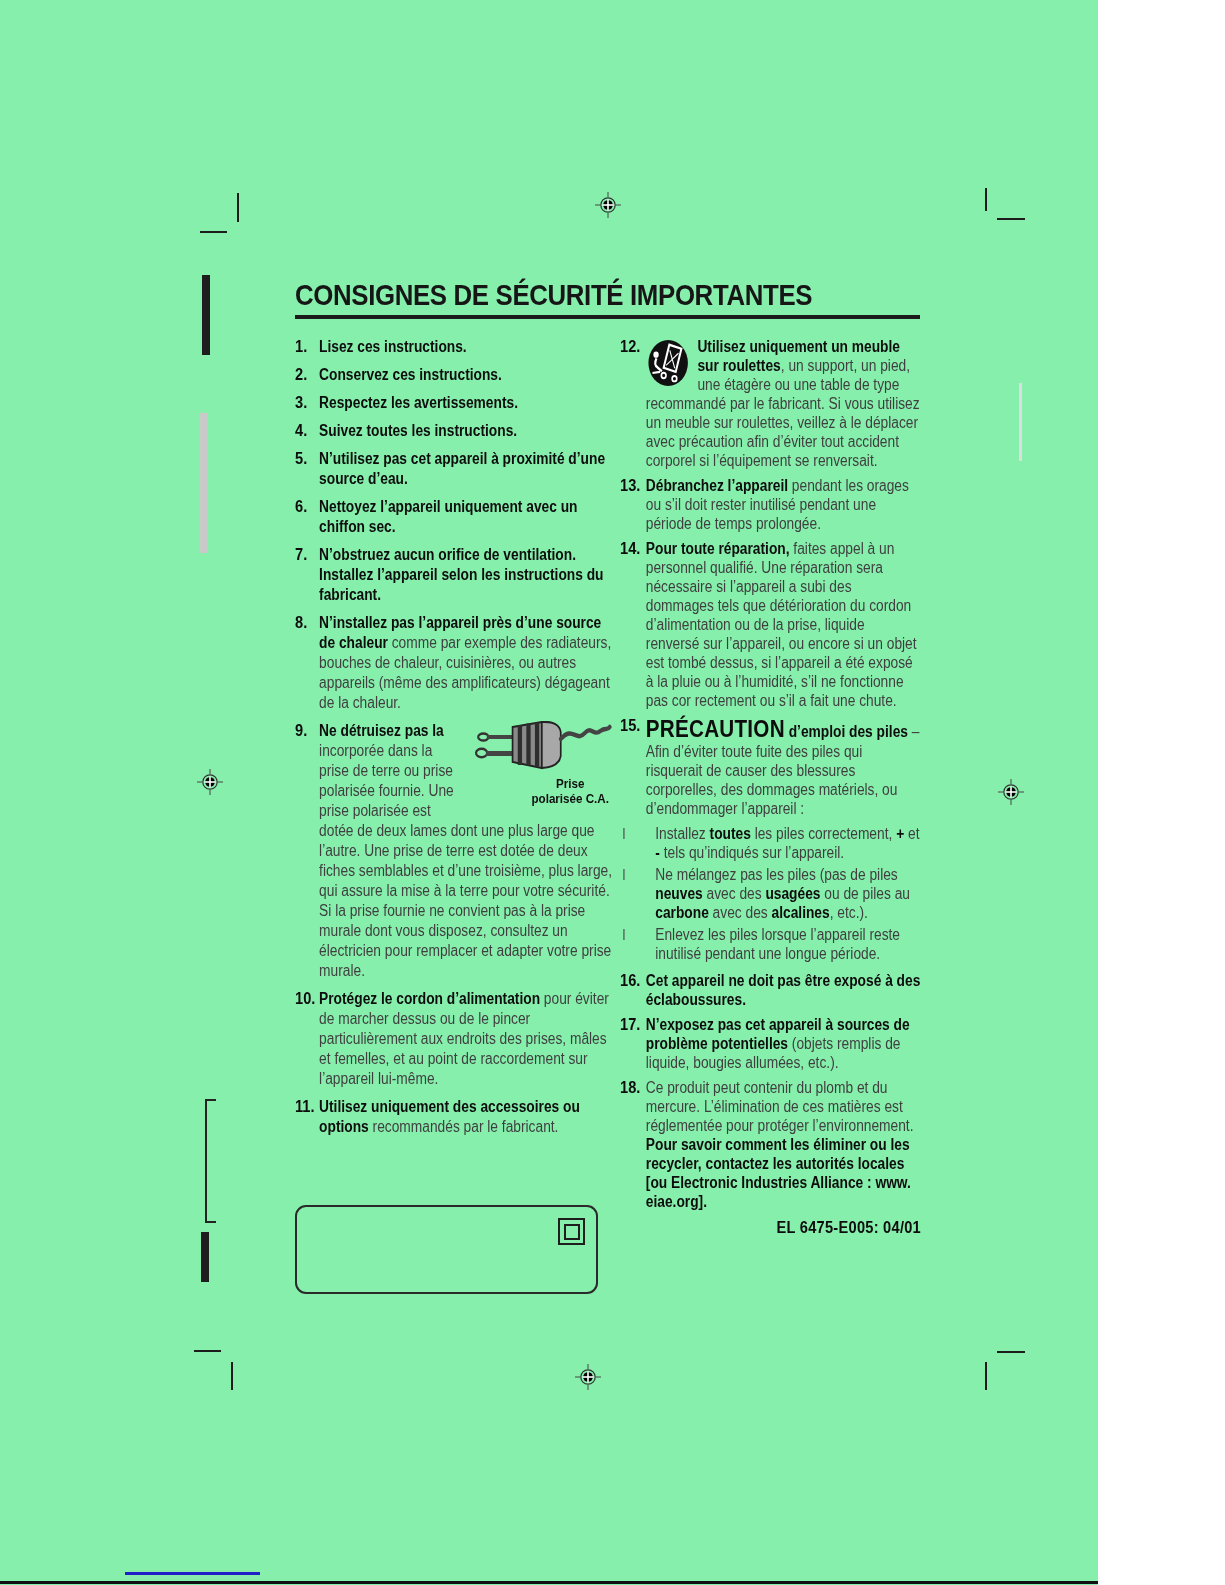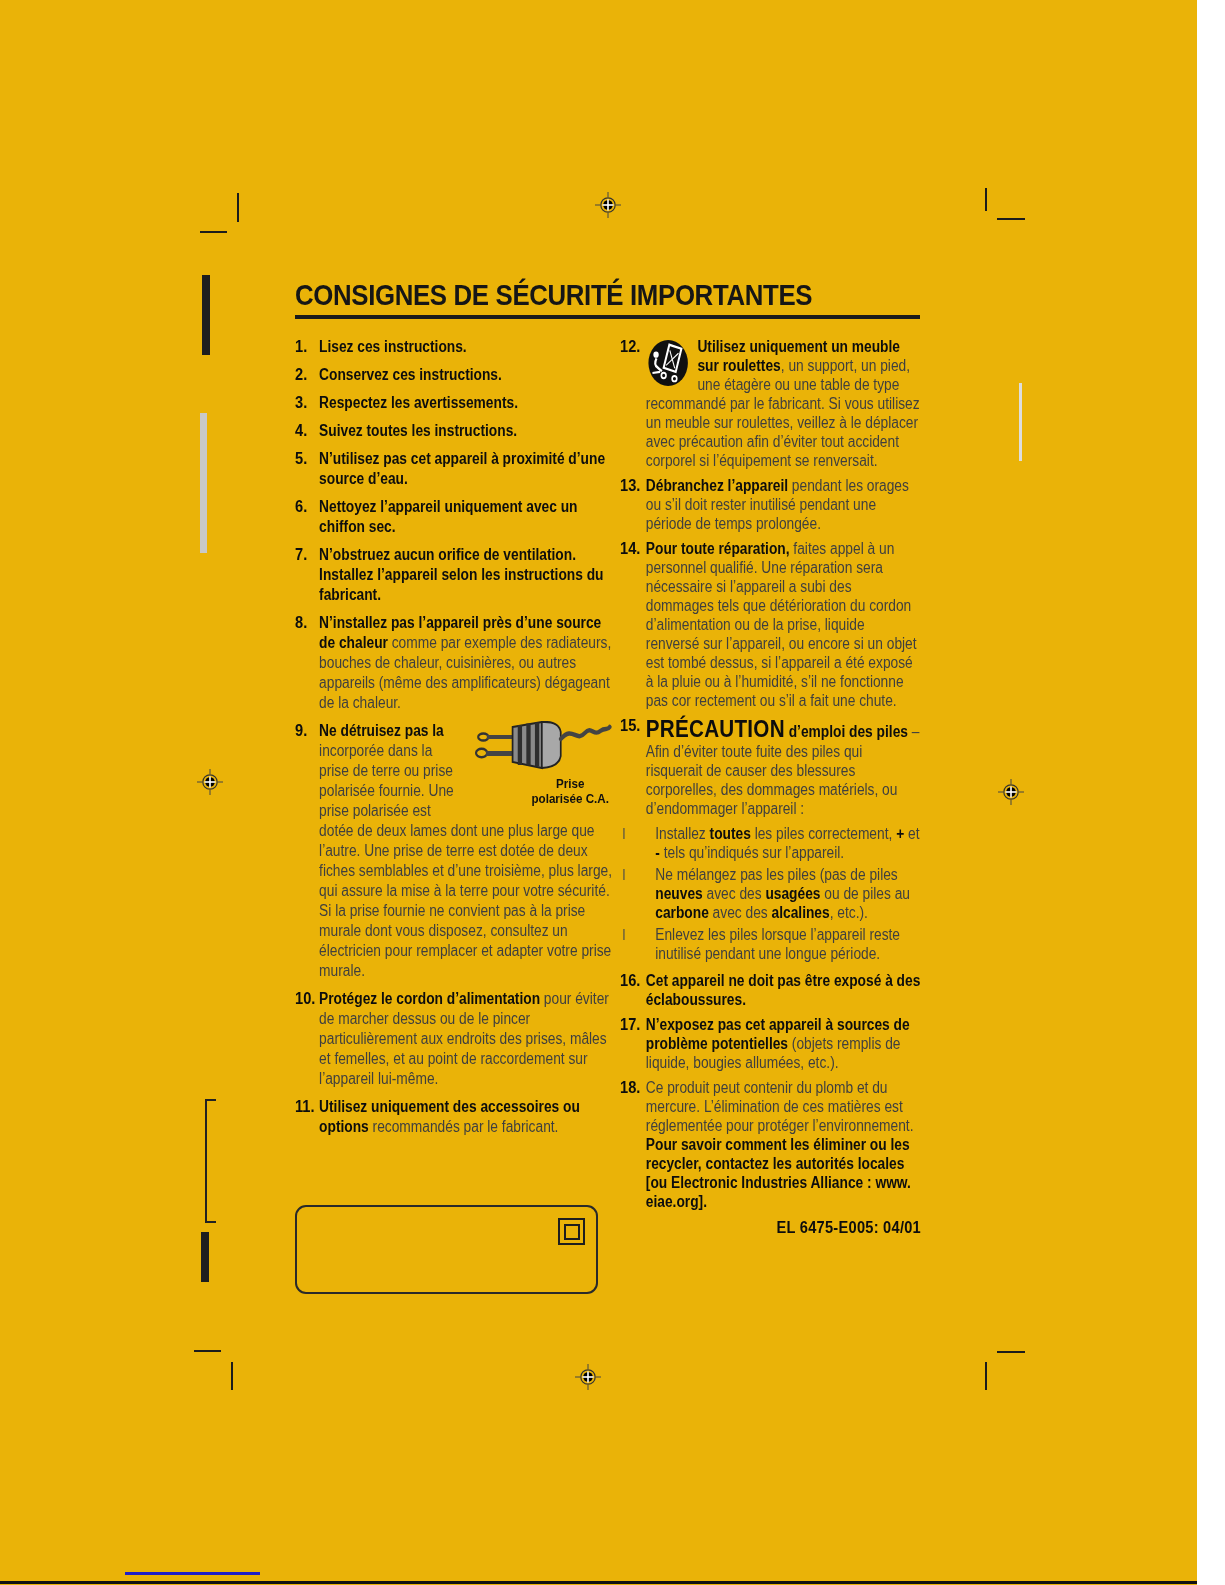--- a/index.html
+++ b/index.html
@@ -1,16 +1,16 @@
 <!DOCTYPE html>
 <html><head>
 <meta charset="utf-8">
 <style>
   html,body{margin:0;padding:0;background:#ffffff;}
-  .page{position:relative;width:1197px;height:1585px;background:#eab308;overflow:hidden;
+  .page{position:relative;width:1098px;height:1585px;background:#86efac;overflow:hidden;
         font-family:"Liberation Sans","DejaVu Sans",sans-serif;color:#3f3f3f;}
 
   
   .vline{position:absolute;background:#1c1c1c;width:2px;}
   .hline{position:absolute;background:#1c1c1c;height:2px;}
   .bar{position:absolute;background:#1e1e1e;}
   .bar.gray{background:#c9c9c9;}
   .bar.faint{background:#dddddd;}
   .regmark{position:absolute;width:26px;height:26px;}
   .bracket{position:absolute;left:205px;top:1099px;width:9px;height:120px;

